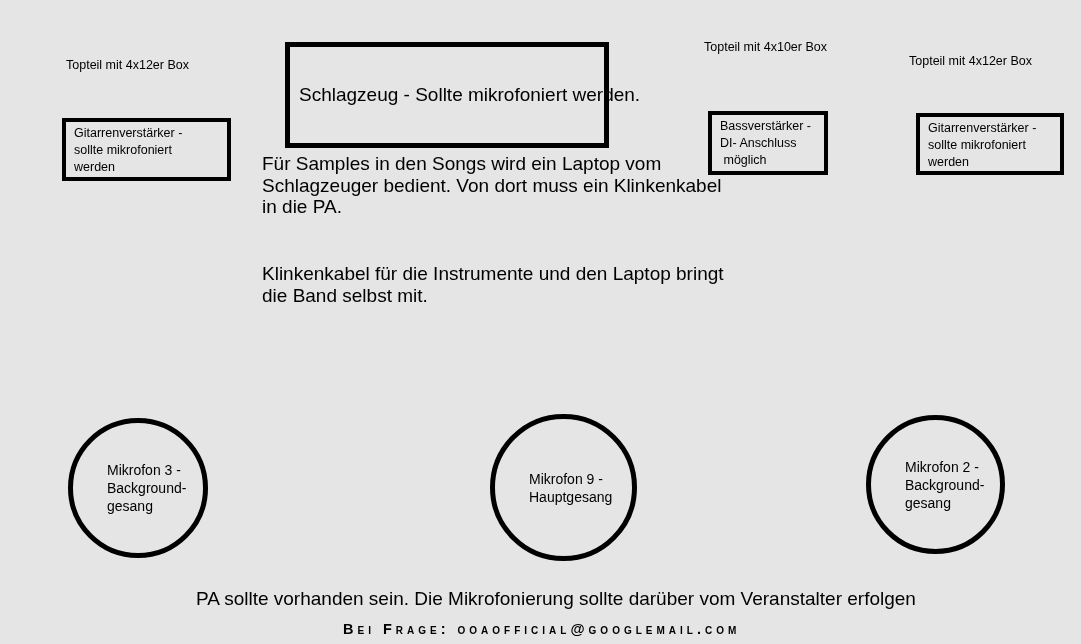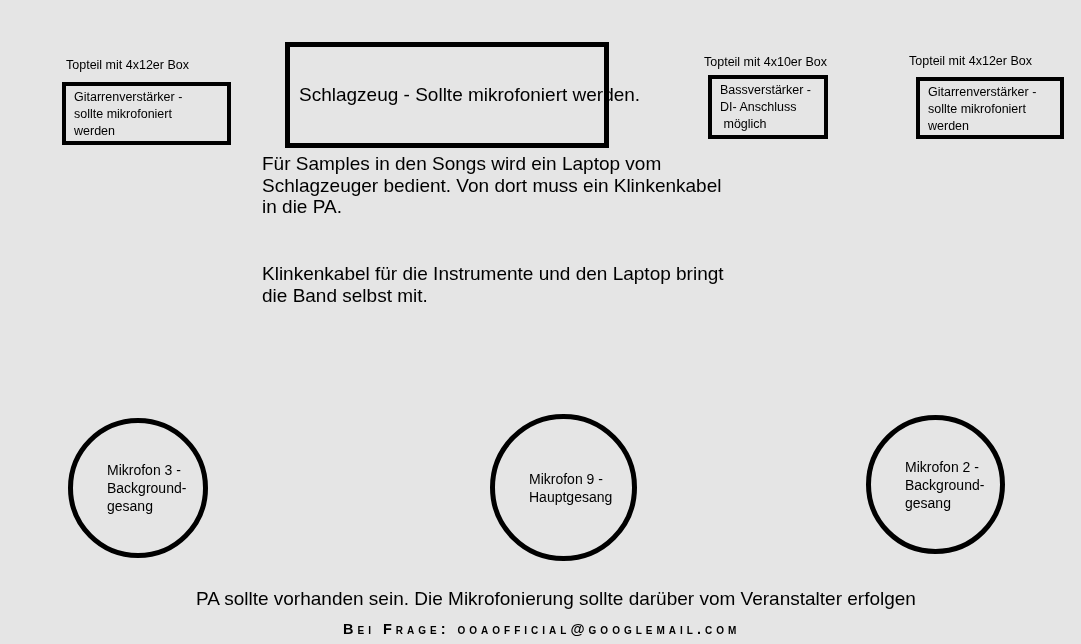--- a/index.html
+++ b/index.html
@@ -17,20 +17,21 @@
     font-size: 12.5px;
     line-height: 15px;
     white-space: nowrap;
   }
   .amp-box {
     border: 4px solid #000;
     font-size: 12.5px;
     line-height: 17px;
     white-space: pre-wrap;
     padding: 3px 4px 0 8px;
+    margin-top: 36px;
   }
   .drums-box {
     border: 5px solid #000;
     font-size: 19px;
     display: flex;
     align-items: center;
     padding-left: 9px;
     white-space: nowrap;
   }
   .note {
@@ -66,21 +67,21 @@
 
 <div id="canvas">
 
   <div class="abs amp-label" style="left:66px; top:58px;">Topteil mit 4x12er Box</div>
   <div class="abs amp-box" style="left:62px; top:82px; width:169px; height:63px;">Gitarrenverstärker -
 sollte mikrofoniert
 werden</div>
 
   <div class="abs drums-box" style="left:285px; top:42px; width:324px; height:106px;">Schlagzeug - Sollte mikrofoniert werden.</div>
 
-  <div class="abs amp-label" style="left:704px; top:55px;">Topteil mit 4x10er Box</div>
+  <div class="abs amp-label" style="left:704px; top:40px;">Topteil mit 4x10er Box</div>
   <div class="abs amp-box" style="left:708px; top:75px; width:120px; height:64px;">Bassverstärker -
 DI- Anschluss
  möglich</div>
 
   <div class="abs amp-label" style="left:909px; top:54px;">Topteil mit 4x12er Box</div>
   <div class="abs amp-box" style="left:916px; top:77px; width:148px; height:62px;">Gitarrenverstärker -
 sollte mikrofoniert
 werden</div>
 
   <div class="abs note" style="left:262px; top:263px; width:480px;">Klinkenkabel für die Instrumente und den Laptop bringt

